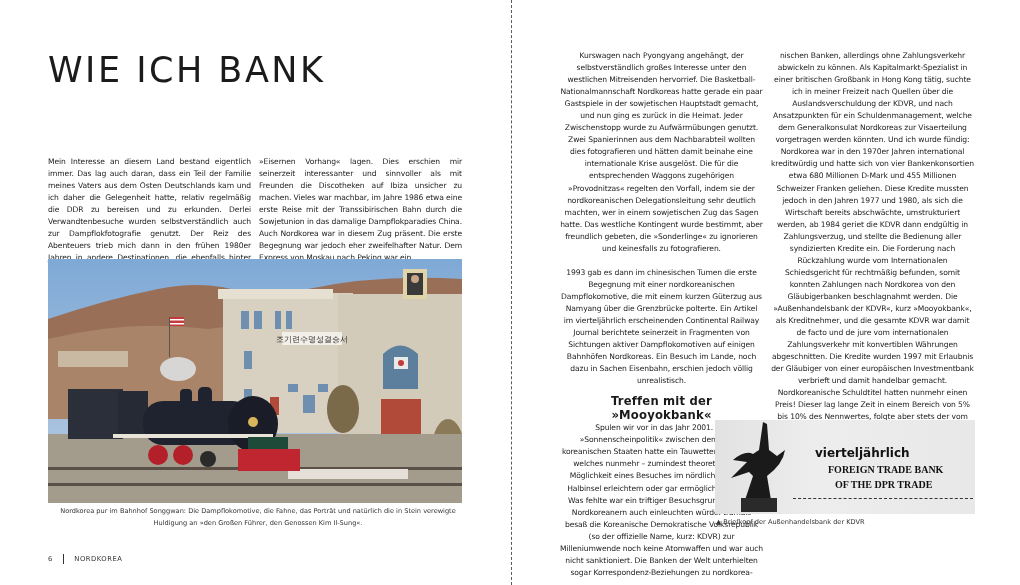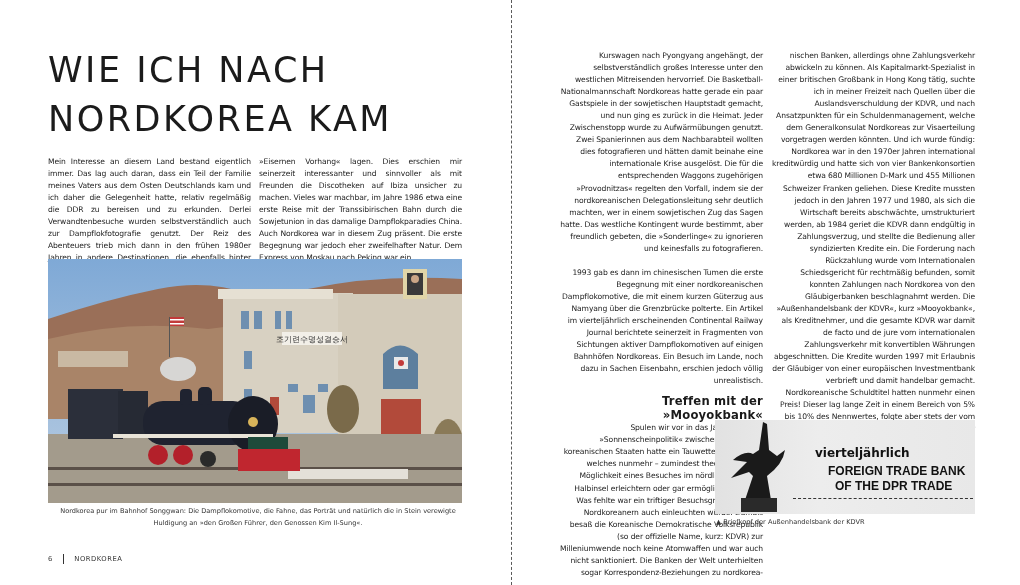--- a/index.html
+++ b/index.html
@@ -13,21 +13,21 @@
     border-left:1px dashed #5a5a5a;
   }
   .title {
     position:absolute; left:48px; top:46px; width:440px;
     font-family:"DejaVu Sans", sans-serif; font-weight:normal;
     font-size:35px; line-height:49px; letter-spacing:2.5px;
     color:#1b1b1b; margin:0;
   }
   .col {
     position:absolute; font-size:7.6px; line-height:12.05px;
-    color:#222; text-align:right; letter-spacing:-0.1px;
+    color:#222; text-align:center; letter-spacing:-0.1px;
   }
   .col p { margin:0; }
   .col p + p { margin-top:12px; }
   .col h2 {
     margin:7px 0 0 0; font-size:11.6px; line-height:14px;
     font-weight:bold; color:#1a1a1a; letter-spacing:0.2px;
   }
   .photo {
     position:absolute; left:48px; top:259px; width:414px; height:244px;
     overflow:hidden; background:#22c55e;
@@ -44,41 +44,40 @@
   .letterhead {
     position:absolute; left:715px; top:420px; width:260px; height:94px;
     background:linear-gradient(90deg,#e2e2e2,#ededed 40%,#e8e8e8);
     overflow:hidden;
   }
   .lh-korean {
     position:absolute; left:100px; top:26px; font-size:12px; font-weight:bold; color:#111;
     letter-spacing:0px; font-family:"DejaVu Sans", sans-serif;
   }
   .lh-en1, .lh-en2 {
-    position:absolute; font-family:Liberation Sans, sans-serif; font-weight:bold; color:#111;
-    font-size:12px;
+    position:absolute; font-family:Liberation Serif, serif; font-weight:bold; color:#111;
+    font-size:10px;
   }
   .lh-en1 { left:113px; top:44px; }
   .lh-en2 { left:120px; top:59px; }
   .lh-line {
     position:absolute; left:78px; top:78px; width:180px; height:0;
     border-top:1.5px dashed #333;
   }
   .lh-caption {
     position:absolute; left:716px; top:518px; font-size:6.6px; color:#333;
   }
 </style>
 </head>
 <body>
 
 <div class="divider"></div>
 
 <h1 class="title">
-  <span>WIE ICH NACH</span><br>
-  <span>NORDKOREA KAM</span>
+  <span>WIE ICH BANK</span><br>
 </h1>
 
 <div class="col" style="left:48px; top:156px; width:203px; text-align:justify;">
   <p>Mein Interesse an diesem Land bestand eigentlich immer. Das lag auch daran, dass ein Teil der Familie meines Vaters aus dem Osten Deutschlands kam und ich daher die Gelegenheit hatte, relativ regelmäßig die DDR zu bereisen und zu erkunden. Derlei Verwandtenbesuche wurden selbstverständlich auch zur Dampflokfotografie genutzt. Der Reiz des Abenteuers trieb mich dann in den frühen 1980er Jahren in andere Destinationen, die ebenfalls hinter dem</p>
 </div>
 
 <div class="col" style="left:259px; top:156px; width:203px; text-align:justify;">
   <p>»Eisernen Vorhang« lagen. Dies erschien mir seinerzeit interessanter und sinnvoller als mit Freunden die Discotheken auf Ibiza unsicher zu machen. Vieles war machbar, im Jahre 1986 etwa eine erste Reise mit der Transsibirischen Bahn durch die Sowjetunion in das damalige Dampflokparadies China. Auch Nordkorea war in diesem Zug präsent. Die erste Begegnung war jedoch eher zweifelhafter Natur. Dem Express von Moskau nach Peking war ein</p>
 </div>
 

